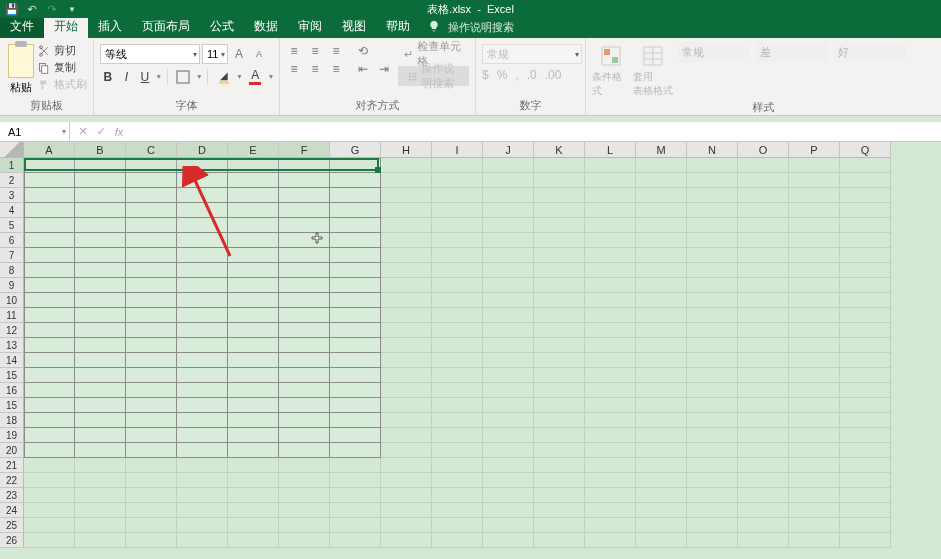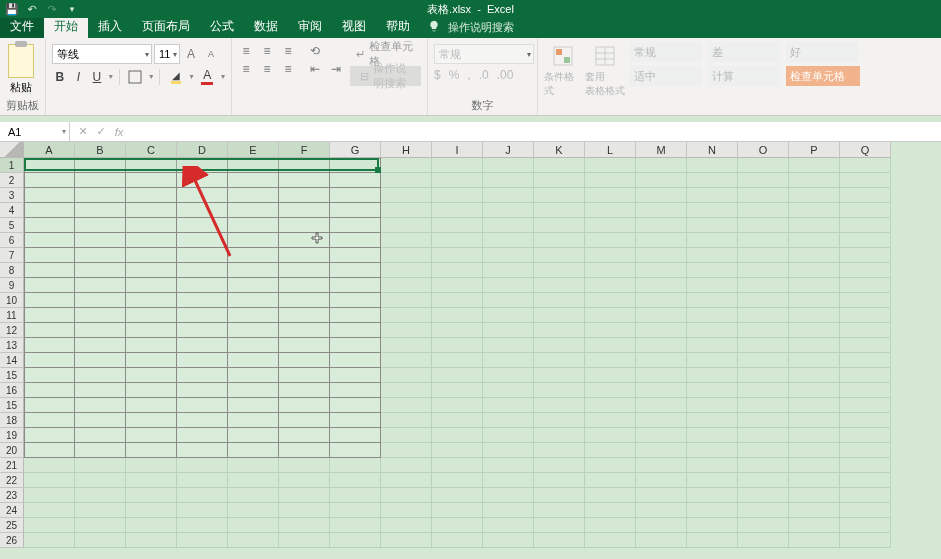--- a/index.html
+++ b/index.html
@@ -121,20 +121,43 @@
   </div>
 </div>
 
 <div class="ribbon">
 
   <div class="group">
     <div class="group-body">
       <div class="clip-left">
         <div class="paste-ico"></div>
         <div style="font-size:11px;margin-top:2px">粘贴</div>
+      </div>
+      <div class="clip-right">
+        <div>
+          <svg viewBox="0 0 16 16">
+              <path stroke="#666" fill="none" d="M3 3l10 10M13 3L3 13"></path>
+              <circle cx="4" cy="13" r="2" fill="none" stroke="#666"></circle>
+              <circle cx="4" cy="3" r="2" fill="none" stroke="#666"></circle>
+            </svg>
+          <span>剪切</span>
+        </div>
+        <div>
+          <svg viewBox="0 0 16 16">
+              <rect x="2" y="2" width="8" height="10" fill="none" stroke="#666"></rect>
+              <rect x="5" y="5" width="8" height="10" fill="#fff" stroke="#666"></rect>
+            </svg>
+          <span>复制</span>
+        </div>
+        <div style="color:#bbb">
+          <svg viewBox="0 0 16 16">
+              <path fill="#ccc" d="M3 2h8v5H7v7H5V7H3z"></path>
+            </svg>
+          <span>格式刷</span>
+        </div>
       </div>
     </div>
     <div class="group-label">剪贴板</div>
   </div>
 
   <div class="group" style="width:186px">
     <div class="group-body" style="flex-direction:column;padding-top:4px">
       <div class="font-row">
         <div class="combo font-name">
           <span>等线</span>
@@ -163,20 +186,21 @@
         <span class="fill-ico">
             <span class="bk">◢</span>
           </span>
         <span style="font-size:8px;color:#888">▾</span>
         <span class="font-clr">
             <span class="A">A</span>
           </span>
         <span style="font-size:8px;color:#888">▾</span>
       </div>
     </div>
+    <div class="group-label">字体</div>
   </div>
 
   <div class="group" style="width:196px">
     <div class="group-body">
       <div class="align-grid">
         <div class="align-row">
           <span>≡</span>
           <span>≡</span>
           <span>≡</span>
           <span style="margin-left:6px">⟲</span>
@@ -193,20 +217,21 @@
         <div class="wrap-btn">
           <span>↵</span>
           <span>检查单元格</span>
         </div>
         <div class="merge-btn">
           <span>⊟</span>
           <span>操作说明搜索</span>
         </div>
       </div>
     </div>
+    <div class="group-label">对齐方式</div>
   </div>
 
   <div class="group" style="width:110px">
     <div class="group-body">
       <div class="num-body">
         <div class="num-fmt">
           <span>常规</span>
             <span class="combo-arrow">▾</span>
         </div>
         <div class="num-row">
@@ -242,27 +267,23 @@
           <span style="white-space:pre">套用
 表格格式</span>
         </div>
       </div>
       <div class="style-gallery">
         <div class="gal-row">
           <div class="swatch">常规</div>
           <div class="swatch">差</div>
           <div class="swatch">好</div>
         </div>
-        <div class="gal-row">
-          <div class="swatch">适中</div>
-          <div class="swatch">计算</div>
-          <div class="swatch orange wide">检查单元格</div>
-        </div>
       </div>
     </div>
+    <div class="group-label">样式</div>
   </div>
 </div>
 
 <div class="formula-bar">
   <div class="name-box">
     <span>A1</span>
       <span class="arrow">▾</span>
   </div>
   <div class="fb-btns">
     <span>✕</span>

